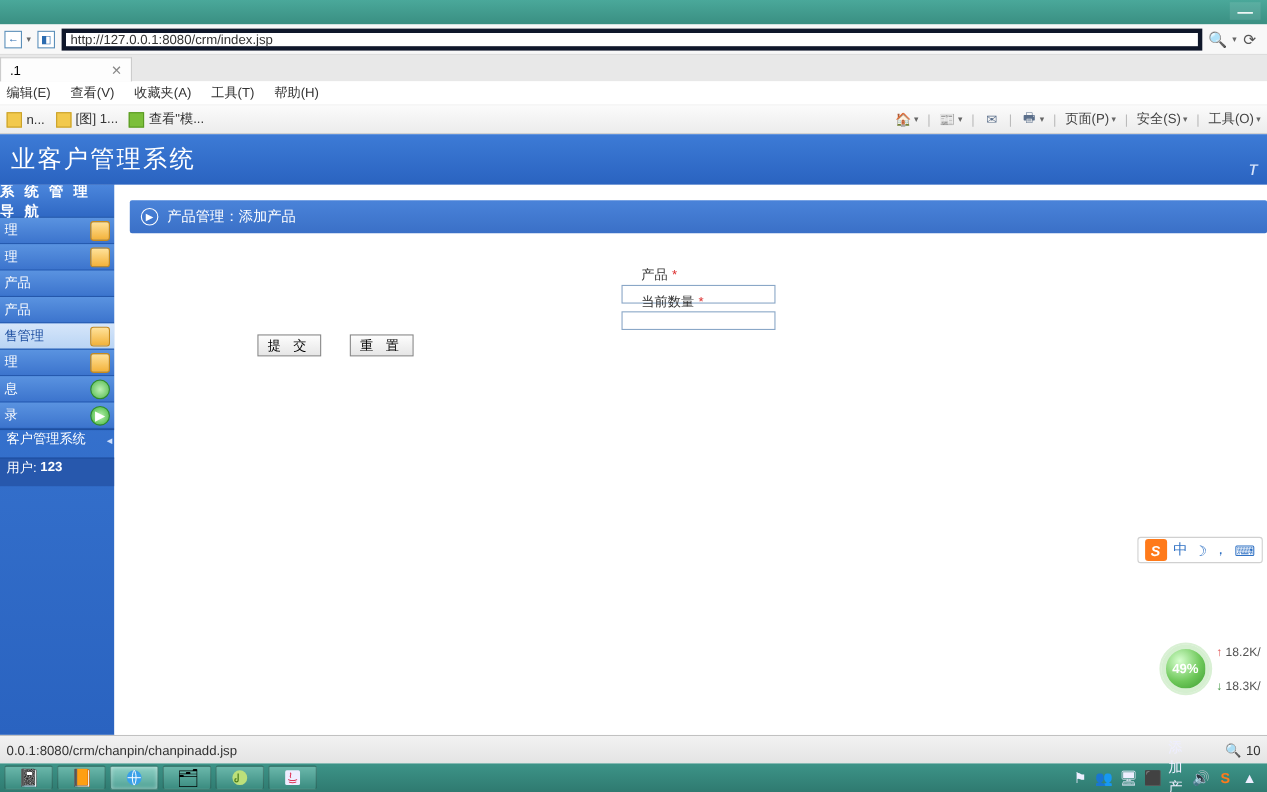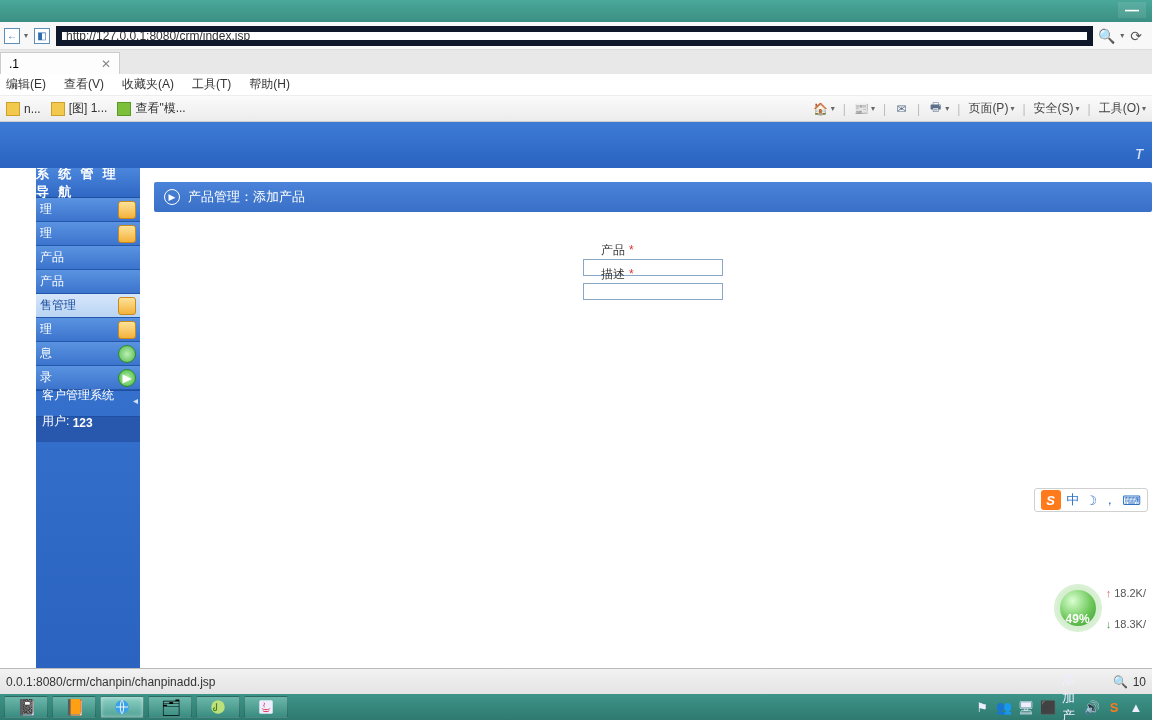--- a/index.html
+++ b/index.html
@@ -8,21 +8,21 @@
 
 .window-chrome { height: 22px; background: linear-gradient(#4aa89a,#3a8f82); position: relative; }
 .window-chrome .btns { position: absolute; right: 6px; top: 2px; display: flex; gap: 2px; }
 .window-chrome .btn { width: 24px; height: 16px; background: rgba(255,255,255,.1); display:flex; align-items:center; justify-content:center; color:#fff; font-size:14px; cursor:pointer;}
 .window-chrome .min { width:28px; font-weight:bold; }
 
 
 .addr-row { height: 28px; background: #f8f8f8; border-bottom: 1px solid #ddd; display: flex; align-items: center; padding: 0 4px; gap: 6px; }
 .addr-icon { width: 16px; height: 16px; border:1px solid #5b8fb9; display:flex; align-items:center; justify-content:center; font-size:10px; color:#2b6cb0; background:#fff;}
 .addr-dd { font-size: 8px; color: #666; margin-left:-2px;}
-.addr-input { flex: 1; height: 20px; border: 6px solid #0f172a; font-size: 12px; padding: 4px 4px; color:#333; background:#fff;}
+.addr-input { flex: 1; height: 20px; border: 4px solid #0f172a; font-size: 12px; padding: 4px 4px; color:#333; background:#fff;}
 .addr-right { display:flex; gap:6px; align-items:center; color:#555; font-size:12px; padding-right:6px;}
 .magnify { font-size:14px;}
 .reload { font-size:14px;}
 
 
 .tabs-row { height: 24px; background: #e8e8e8; display: flex; align-items: flex-end; }
 .btab { height: 22px; min-width: 120px; background: #fdfdfd; border: 1px solid #ccc; border-bottom: none; display: flex; align-items: center; padding: 0 8px; font-size: 12px; gap:8px; }
 .btab .close { margin-left:auto; color:#888; font-size:12px; cursor:pointer;}
 
 
@@ -41,30 +41,30 @@
 .tiny-ico { width:15px; height:15px; display:inline-flex; align-items:center; justify-content:center; font-size:12px; color:#5b6f8b;}
 
 
 .app-header { height: 46px; background: linear-gradient(#3d7bd6,#2a63c0); color: #fff; display: flex; align-items: center; padding: 0 10px; font-size: 22px; font-family: "SimSun"; letter-spacing:2px; position:relative;}
 .app-header .logo-r { position:absolute; right:6px; bottom:4px; font-style:italic; font-size:18px; color:#e8f0ff; opacity:.9;}
 
 
 .app-body { display:flex; height: calc(720px - 22px - 28px - 24px - 22px - 26px - 46px - 26px - 26px); }
 
 
-.sidebar { width: 104px; background: linear-gradient(#3d7bd6,#2a63c0); color:#fff; font-size:12px;margin-left:36px;}
+.sidebar { width: 104px; background: linear-gradient(#3d7bd6,#2a63c0); color:#fff; font-size:12px;}
 .side-title { height: 30px; background: linear-gradient(#4b86dc,#2f68c4); display:flex; align-items:center; justify-content:center; font-family:"KaiTi","SimSun"; letter-spacing:3px; border-bottom:1px solid #1e4fa0; font-size:13px; font-weight:bold;}
 .side-item { height: 24px; display:flex; align-items:center; padding:0 4px; border-bottom:1px solid #2457ab; background:linear-gradient(#5a93e0,#3c74cd); cursor:pointer; position:relative;}
 .side-item.sel { background: linear-gradient(#d6e6fa,#b9d4f4); color:#1b4da0; font-weight:normal;justify-content:center;}
 .side-item .txt { flex:1; white-space:nowrap; overflow:hidden;}
 .side-item .ico { width:18px; height:18px; margin-left:auto; border-radius:3px; display:flex; align-items:center; justify-content:center; font-size:12px;}
 .side-item .folder { background: linear-gradient(#ffe29a,#f3b23a); border:1px solid #c88a1a;}
 .side-item .globe { background: radial-gradient(#bdf0b5,#4fb84a); border:1px solid #2e8a2a; border-radius:50%;}
 .side-item .play  { background: radial-gradient(#b8f2b0,#3fb338); border:1px solid #2e8a2a; border-radius:50%;}
-.side-foot { height:26px; display:flex; align-items:flex-end; padding:12px 6px; font-size:12px; border-top:1px solid #1e4fa0; position:relative;}
+.side-foot { height:26px; display:flex; align-items:flex-start; padding:0 6px; font-size:12px; border-top:1px solid #1e4fa0; position:relative;}
 .side-foot.dark { background:#2758ad;}
 .side-foot .arrow { position:absolute; right:2px; top:4px; font-size:10px; color:#cfe0fb;}
 
 
 .main { flex:1; background:#fff; padding:4px 0 0 0; position:relative;}
 .panel-head { margin: 10px 0 0 14px; height:30px; background: linear-gradient(#4a83d9,#3a70c7); color:#fff; display:flex; align-items:center; gap:8px; padding:0 10px; font-size:13px; border-radius:2px;}
 .panel-head .round { width:16px; height:16px; border:1px solid #fff; border-radius:50%; display:flex; align-items:center; justify-content:center; font-size:9px;}
 .form-wrap { margin: 30px 0 0 14px; font-size:12px; color:#333;}
 .frow { display:flex; align-items:center; height:24px;flex-direction:column; }
 .frow.alt { background:#f4f4f4;}
@@ -74,21 +74,21 @@
 .btn-row { margin-top:14px; padding-left:116px; display:flex; gap:26px;}
 .fbtn { min-width:58px; height:20px; border:1px solid #888; background:linear-gradient(#fdfdfd,#e6e6e6); font-size:12px; letter-spacing:4px; padding:0 6px; cursor:pointer;}
 
 
 .ime-bar { position:absolute; right:4px; top:488px; height:24px; display:flex; align-items:center; gap:6px; background:#fff; border:1px solid #d0d0d0; border-radius:3px; padding:0 6px; font-size:13px; color:#2f71c4;}
 .ime-bar .s-ico { width:20px; height:20px; background:#ff7a1a; color:#fff; border-radius:3px; display:flex; align-items:center; justify-content:center; font-weight:bold; font-style:italic;}
 .ime-bar .moon { color:#2f71c4;}
 
 
 .net-gauge { position:absolute; right:6px; top:586px; display:flex; align-items:center; gap:6px; font-size:11px; color:#555;}
-.gauge { width:44px; height:44px; border-radius:50%; background:radial-gradient(circle at 35% 30%, #d8ffd0, #6ec85a 55%, #3a9a2e); border:4px solid #d5efd0; display:flex; align-items:flex-end; justify-content:center; color:#fff; font-weight:bold; font-size:12px; position:relative;}
+.gauge { width:44px; height:44px; border-radius:50%; background:radial-gradient(circle at 35% 30%, #d8ffd0, #6ec85a 55%, #3a9a2e); border:4px solid #d5efd0; display:flex; align-items:center; justify-content:center; color:#fff; font-weight:bold; font-size:12px; position:relative;}
 .gauge::before { content:""; position:absolute; inset:-6px; border-radius:50%; border:2px solid #bfe6b8; opacity:.6;}
 .net-lines { display:flex; flex-direction:column; gap:19px;}
 .net-lines .up::before { content:"↑ "; color:#e05a5a;}
 .net-lines .down::before { content:"↓ "; color:#4a9a4a;}
 
 
 .status-bar { height:26px; background:linear-gradient(#f2f2f2,#e4e4e4); border-top:1px solid #bbb; display:flex; align-items:center; padding:0 6px; font-size:12px; color:#333;justify-content:flex-end;}
 .status-bar .right { margin-left:auto; display:flex; align-items:center; gap:4px;}
 
 
@@ -183,20 +183,21 @@
       </span>
     <span class="sep">|</span>
     <span class="grp">
         <span>工具(O)</span> 
         <span class="dd">▾</span>
       </span>
   </div>
 </div>
 
 <div class="app-header">
+  <span>业客户管理系统</span>
   <span class="logo-r">ᴛ</span>
 </div>
 
 <div class="app-body">
 
   <div class="sidebar">
     <div class="side-title">系 统 管 理 导 航</div>
 
     <div class="side-item">
       <span class="txt">理</span>
@@ -243,24 +244,28 @@
       <span class="round">▶</span>
       <span>产品管理：添加产品</span>
     </div>
 
     <div class="form-wrap">
       <div class="frow">
         <label><span>产品</span><span class="star">*</span></label>
         <input type="text" style="">
       </div>
       <div class="frow">
-        <label><span>描述</span><span class="star">*</span></label>
+        <label><span>当前数量</span><span class="star">*</span></label>
         <input type="text" style="">
       </div>
 
+      <div class="btn-row">
+        <button class="fbtn">提 交</button>
+        <button class="fbtn">重 置</button>
+      </div>
     </div>
   </div>
 </div>
 
 <div class="ime-bar">
   <span class="s-ico">S</span>
   <span>中</span>
   <span class="moon">☽</span>
   <span>，</span>
   <span>⌨</span>

